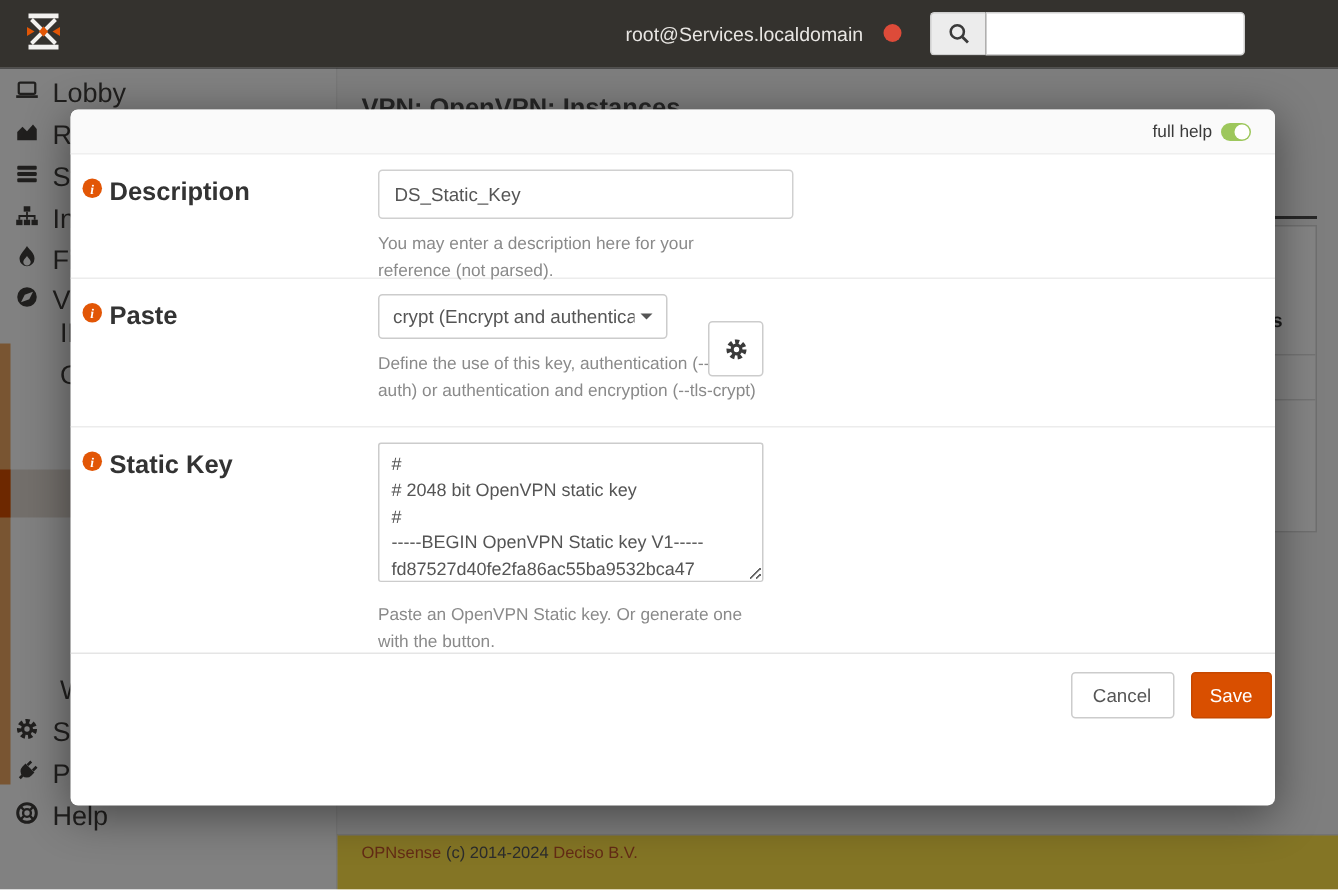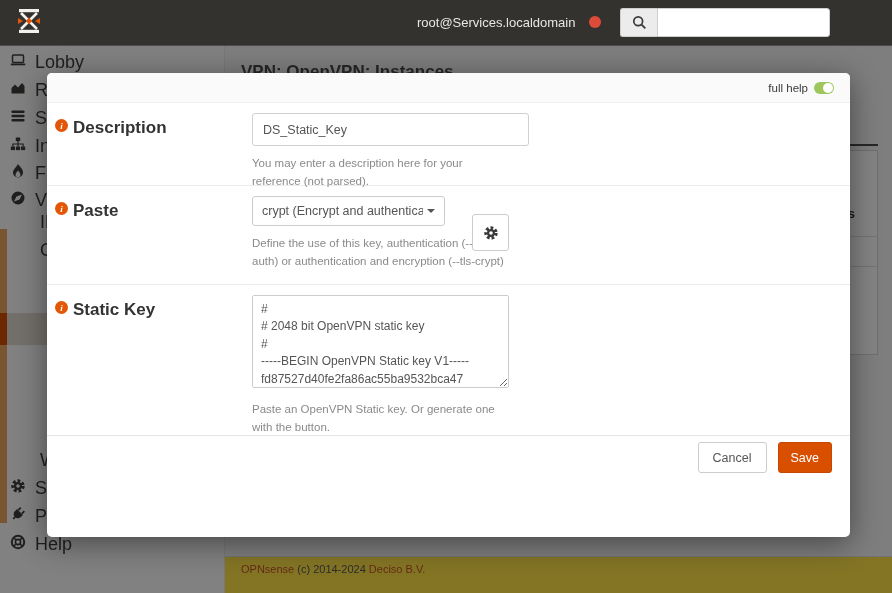--- a/index.html
+++ b/index.html
@@ -91,22 +91,22 @@
     display:flex; align-items:center; padding:0 9px; cursor:pointer; }
   .dropdown-btn .dtxt { flex:1; font-size:12.5px; color:#555; white-space:nowrap; overflow:hidden; text-align:left; }
   .caret { width:0; height:0; border-left:4px solid transparent; border-right:4px solid transparent;
     border-top:4px solid #555; margin-left:4px; flex:0 0 auto; }
   .gear-btn { position:absolute; left:425px; top:28px; width:37px; height:37px; background:#fff;
     border:1px solid #ccc; border-radius:3px; display:flex; align-items:center; justify-content:center;
     cursor:pointer; }
   .key-area { width:257px; height:93px; border:1px solid #ccc; border-radius:2px; padding:5px 8px;
     font-family:"Liberation Sans",sans-serif; font-size:12px; color:#555; line-height:1.45;
     resize:both; white-space:pre; overflow:auto; }
-  .modal-footer { height:44px; border-top:1px solid #e5e5e5; display:flex; align-items:center;
-    justify-content:flex-end; padding-right:18px; }
+  .modal-footer { height:44px; border-top:1px solid #e5e5e5; display:flex; align-items:flex-end;
+    justify-content:flex-end; padding-right:2px; }
   .btn { height:31px; border-radius:3px; font-size:12.5px; cursor:pointer;
     font-family:"Liberation Sans",sans-serif; }
   .btn-cancel { background:#fff; border:1px solid #ccc; color:#555; padding:0 14px; }
   .btn-save { background:#d94f00; border:1px solid #c64800; color:#fff; padding:0 12px; margin-left:11px; }
 </style>
 </head>
 <body>
 
 <div class="topbar">
   <div class="brand">

